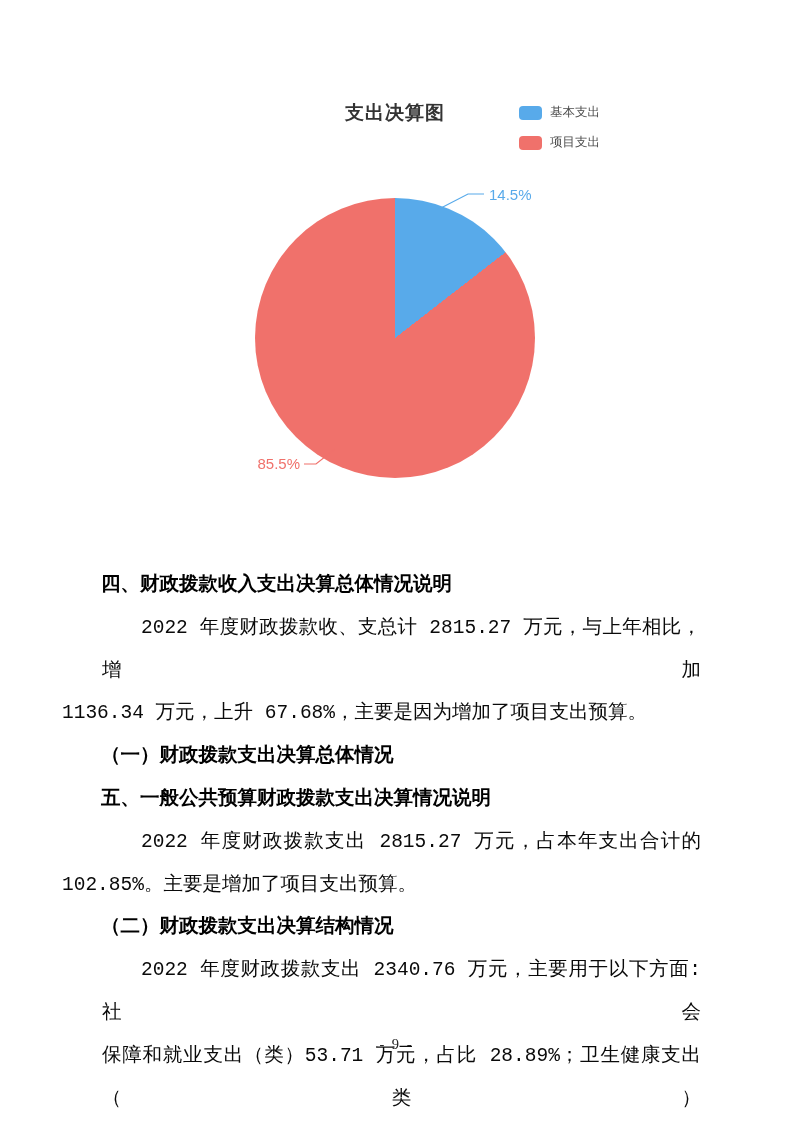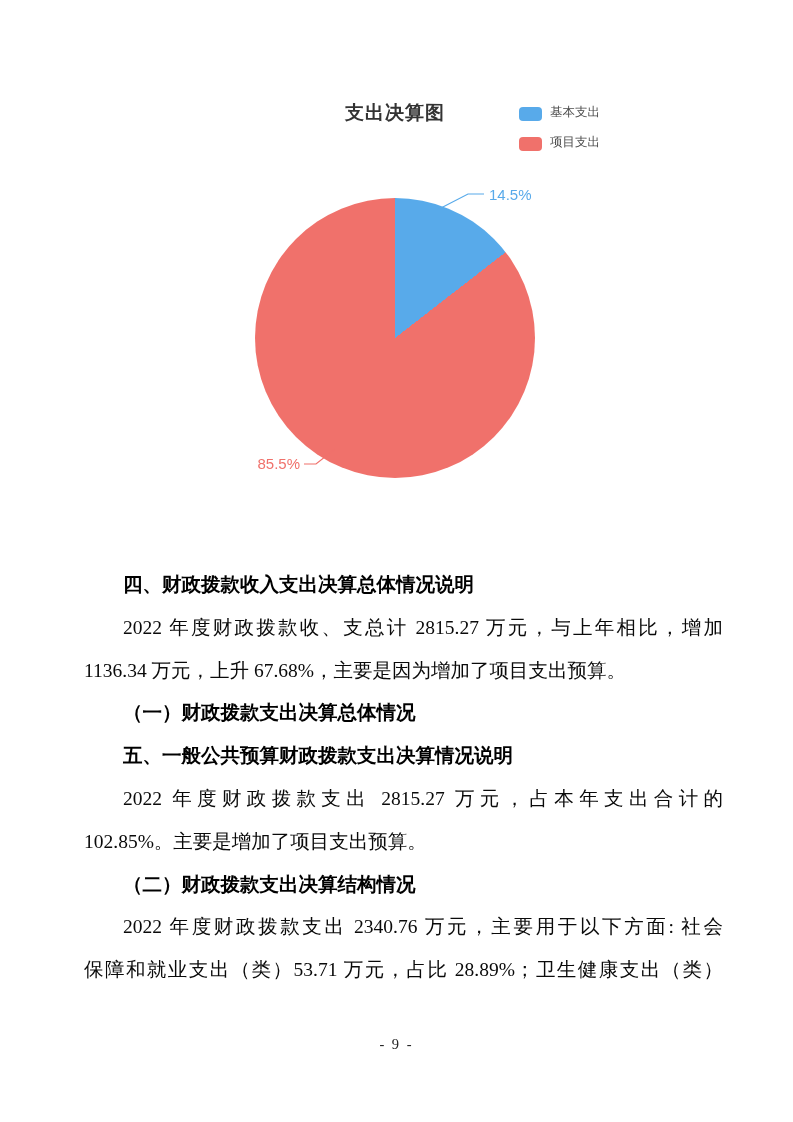--- a/index.html
+++ b/index.html
@@ -8,40 +8,40 @@
     overflow:hidden;font-family:"Liberation Serif","DejaVu Serif",serif;color:#111;
   }
   
   .chart{position:absolute;left:12px;top:0;width:793px;height:560px;padding-left:44px;}
   .chart-title{
     position:absolute;left:243px;top:100px;width:280px;text-align:center;
     font-family:"Liberation Sans","DejaVu Sans",sans-serif;
     font-size:19px;font-weight:700;color:#333333;letter-spacing:1px;
   }
   .legend{position:absolute;left:507px;top:104px;}
-  .legend-item{display:flex;align-items:flex-end;margin-bottom:13px;}
+  .legend-item{display:flex;align-items:center;margin-bottom:13px;}
   .legend-swatch{width:23px;height:14px;border-radius:4px;flex:0 0 auto;}
   .legend-label{
     margin-left:8px;font-family:"Liberation Sans","DejaVu Sans",sans-serif;
     font-size:12.5px;color:#4d4d4d;white-space:nowrap;
   }
   .pie{
     position:absolute;left:243px;top:198px;width:280px;height:280px;border-radius:50%;
   }
   .callouts{position:absolute;left:0;top:0;pointer-events:none;}
   .callouts text{font-family:"Liberation Sans","DejaVu Sans",sans-serif;font-size:15px;}
   
   .doc{
-    position:absolute;left:84px;top:564px;width:639px;
-    font-size:19.5px;line-height:42.8px;color:#0a0a0a;
+    position:absolute;left:62px;top:564px;width:639px;
+    font-size:19.5px;line-height:42.8px;color:#0a0a0a;font-family:Liberation Mono, monospace;
   }
   .line{white-space:normal;}
   .ind{text-indent:2em;}
   .h{font-weight:700;color:#000;}
-  .stretch{text-align:justify;text-align-last:justify;}
+  .stretch{text-align:justify;text-align-last:justify;margin-left:40px;}
   .page-number{
     position:absolute;left:0;top:1036px;width:793px;text-align:center;
     font-size:14.5px;color:#222;letter-spacing:2px;
   }
 </style>
 </head>
 <body>
 
 <div class="page">
 

